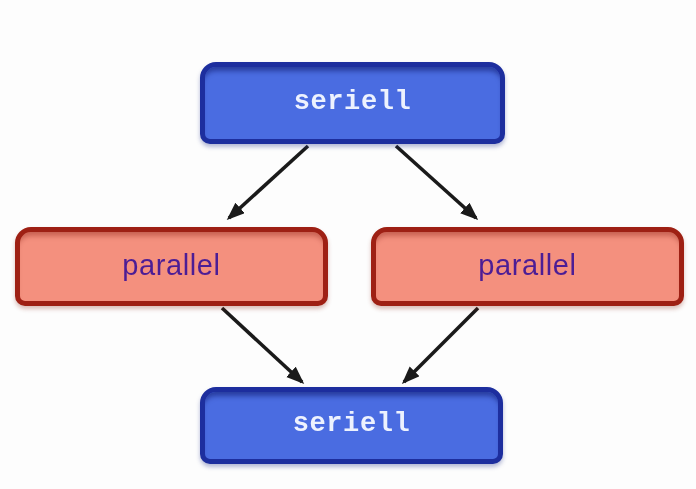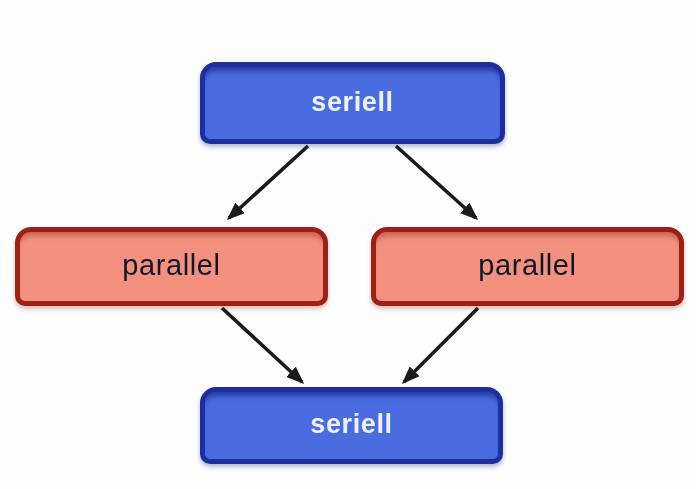--- a/index.html
+++ b/index.html
@@ -37,25 +37,26 @@
     border-style: solid;
     border-width: 5px;
     border-radius: 16px 16px 10px 10px;
   }
   .node.serial {
     background: #4a6ce1;
     border-color: #1d2e9e;
     color: #edf2fe;
     box-shadow: inset 0 7px 5px -3px rgba(8, 16, 95, 0.5),
                 0 3px 4px rgba(40, 55, 140, 0.35);
+    font-family: Liberation Mono, monospace;
   }
   .node.parallel {
     background: #f4907e;
     border-color: #9e2014;
-    color: #0f172a;
+    color: #4c1d95;
     box-shadow: inset 0 7px 5px -3px rgba(120, 15, 5, 0.35),
                 0 3px 4px rgba(140, 45, 30, 0.3);
   }
   .node-label {
     font-size: 29px;
     font-weight: 400;
     letter-spacing: 0.6px;
     line-height: 1;
     padding-bottom: 2px;
   }

